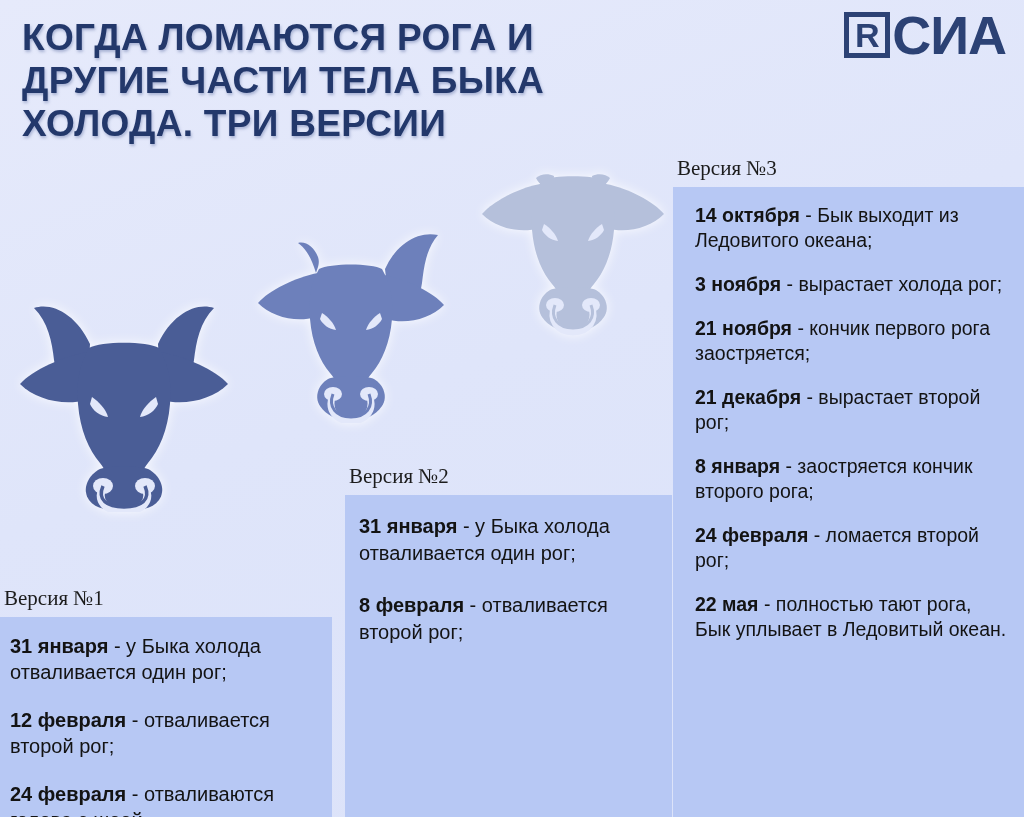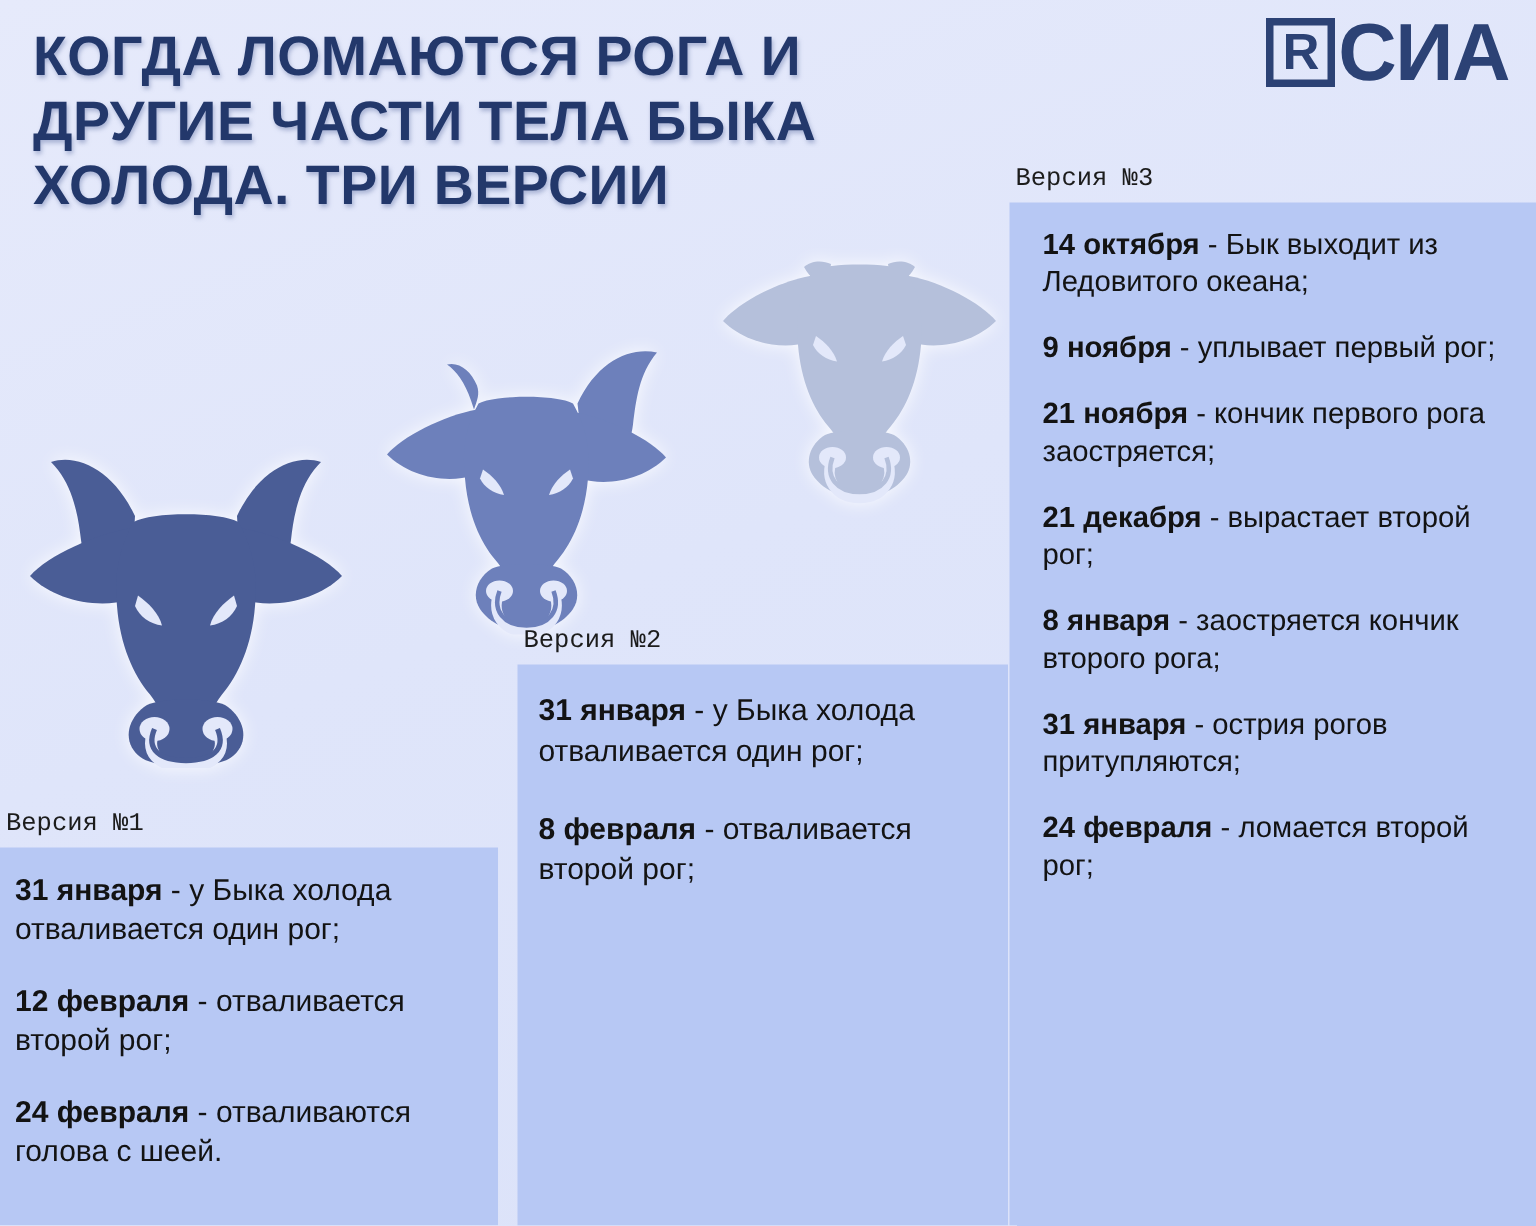--- a/index.html
+++ b/index.html
@@ -52,24 +52,25 @@
   }
 
   
   .bull{position:absolute;}
   .bull svg{display:block;
     filter:drop-shadow(0 0 6px rgba(255,255,255,.85));}
 
   
   .panel{position:absolute;}
   .panel-label{
-    font-size:17px;color:#1c1c1c;
-    font-family:Liberation Mono, monospace;
+    font-size:21px;color:#1c1c1c;
+    font-family:Liberation Serif, serif;
     margin-bottom:6px;padding-left:4px;
     white-space:nowrap;
+    margin-top:46px;
   }
   .panel-body{
     background:#b7c8f4;
     box-sizing:border-box;
   }
   .entry{
     color:#131313;
     font-family:"Liberation Sans","DejaVu Sans",sans-serif;
   }
   .entry b{font-weight:bold;}
@@ -240,33 +241,33 @@
     </div>
   </div>
 
   <div class="panel" id="panel3">
     <div class="panel-label">Версия №3</div>
     <div class="panel-body">
       <div class="entry">
         <b>14 октября</b><span> - Бык выходит из Ледовитого океана;</span>
       </div>
       <div class="entry">
-        <b>9 ноября</b><span> - уплывает первый рог;</span>
+        <b>3 ноября</b><span> - вырастает холода рог;</span>
       </div>
       <div class="entry">
         <b>21 ноября</b><span> - кончик первого рога заостряется;</span>
       </div>
       <div class="entry">
         <b>21 декабря</b><span> - вырастает второй рог;</span>
       </div>
       <div class="entry">
         <b>8 января</b><span> - заостряется кончик второго рога;</span>
       </div>
       <div class="entry">
-        <b>31 января</b><span> - острия рогов притупляются;</span>
-      </div>
-      <div class="entry">
         <b>24 февраля</b><span> - ломается второй рог;</span>
       </div>
+      <div class="entry">
+        <b>22 мая</b><span> - полностью тают рога, Бык уплывает в Ледовитый океан.</span>
+      </div>
     </div>
   </div>
 
 </div>
 
 </body></html>

